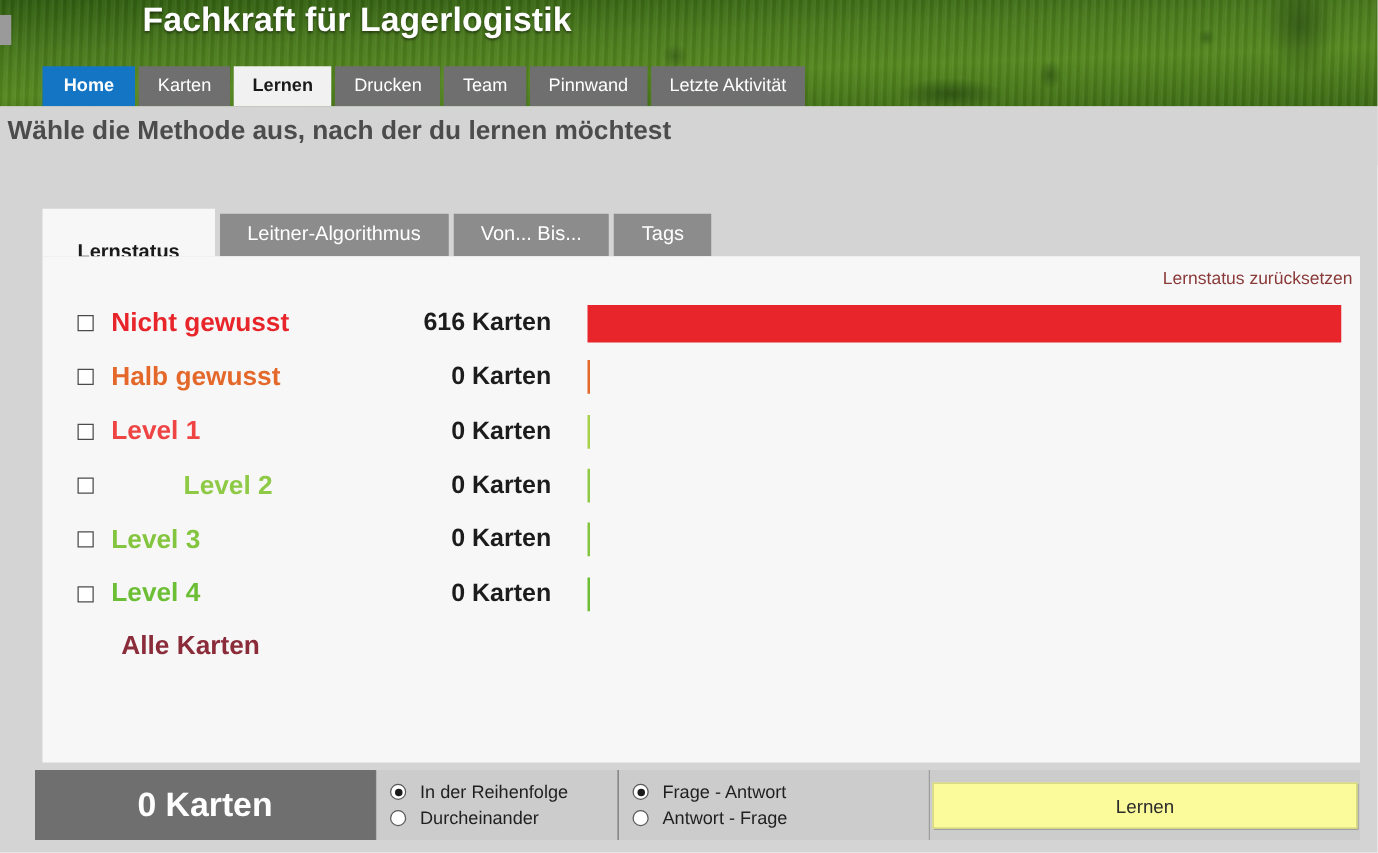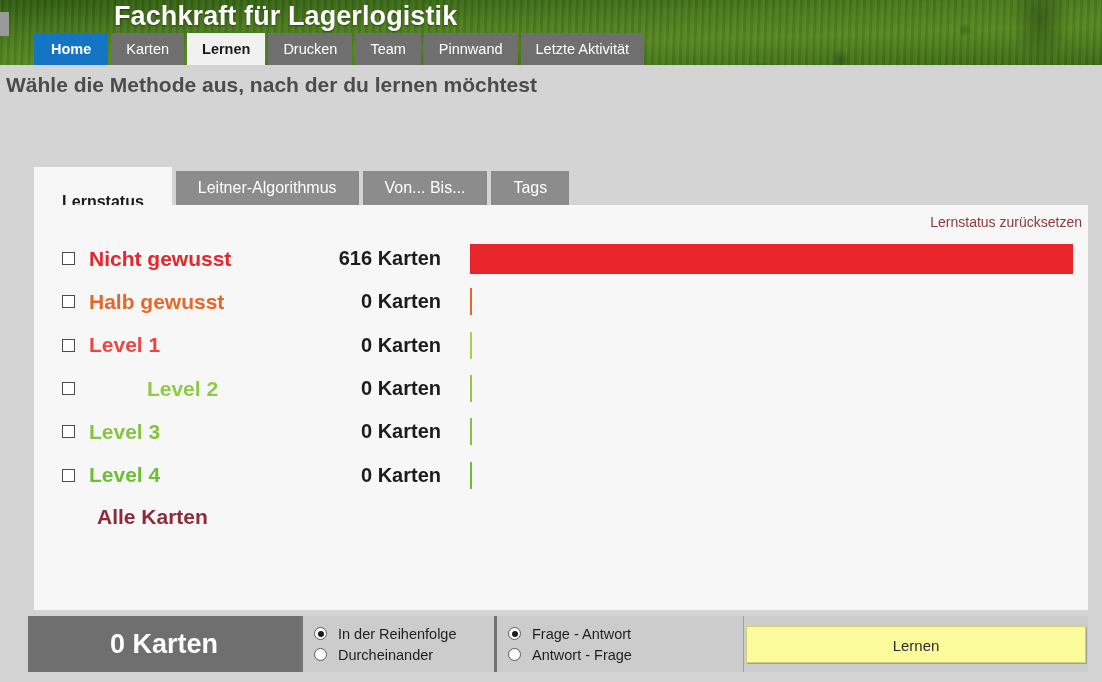--- a/index.html
+++ b/index.html
@@ -12,21 +12,21 @@
     height: 682px;
     background: #d4d4d4;
     font-family: "Liberation Sans", sans-serif;
     overflow: hidden;
   }
 
   
   .header {
     position: relative;
     width: 1102px;
-    height: 65px;
+    height: 85px;
     overflow: hidden;
     background-color: #3f6e17;
     background-image:
       radial-gradient(ellipse 9px 13px at 222px 63px, rgba(120,160,60,.55) 0%, rgba(120,160,60,0) 70%),
       radial-gradient(ellipse 11px 11px at 430px 67px, rgba(110,150,55,.45) 0%, rgba(110,150,55,0) 70%),
       radial-gradient(ellipse 14px 14px at 540px 45px, rgba(40,70,20,.45) 0%, rgba(40,70,20,0) 72%),
       radial-gradient(ellipse 13px 16px at 840px 60px, rgba(35,65,18,.5) 0%, rgba(35,65,18,0) 72%),
       radial-gradient(ellipse 10px 10px at 965px 30px, rgba(30,60,15,.4) 0%, rgba(30,60,15,0) 70%),
       radial-gradient(ellipse 60px 18px at 760px 75px, rgba(25,55,12,.55) 0%, rgba(25,55,12,0) 70%),
       radial-gradient(ellipse 40px 60px at 1040px 20px, rgba(28,58,14,.5) 0%, rgba(28,58,14,0) 70%),
@@ -238,21 +238,21 @@
     display: flex;
     align-items: center;
     justify-content: center;
     color: #ffffff;
     font-size: 27px;
     font-weight: bold;
     box-sizing: border-box;
   }
   .radio-group {
     background: #cccccc;
-    border-left: 3px solid #737373;
+    border-left: 1px solid #737373;
     padding: 7px 0 0 11px;
     box-sizing: border-box;
   }
   .radio-group.g1 { width: 194px; }
   .radio-group.g2 { width: 250px; border-right: 1px solid #9e9e9e; }
   .radio-line {
     display: flex;
     align-items: center;
     height: 21px;
     cursor: pointer;

